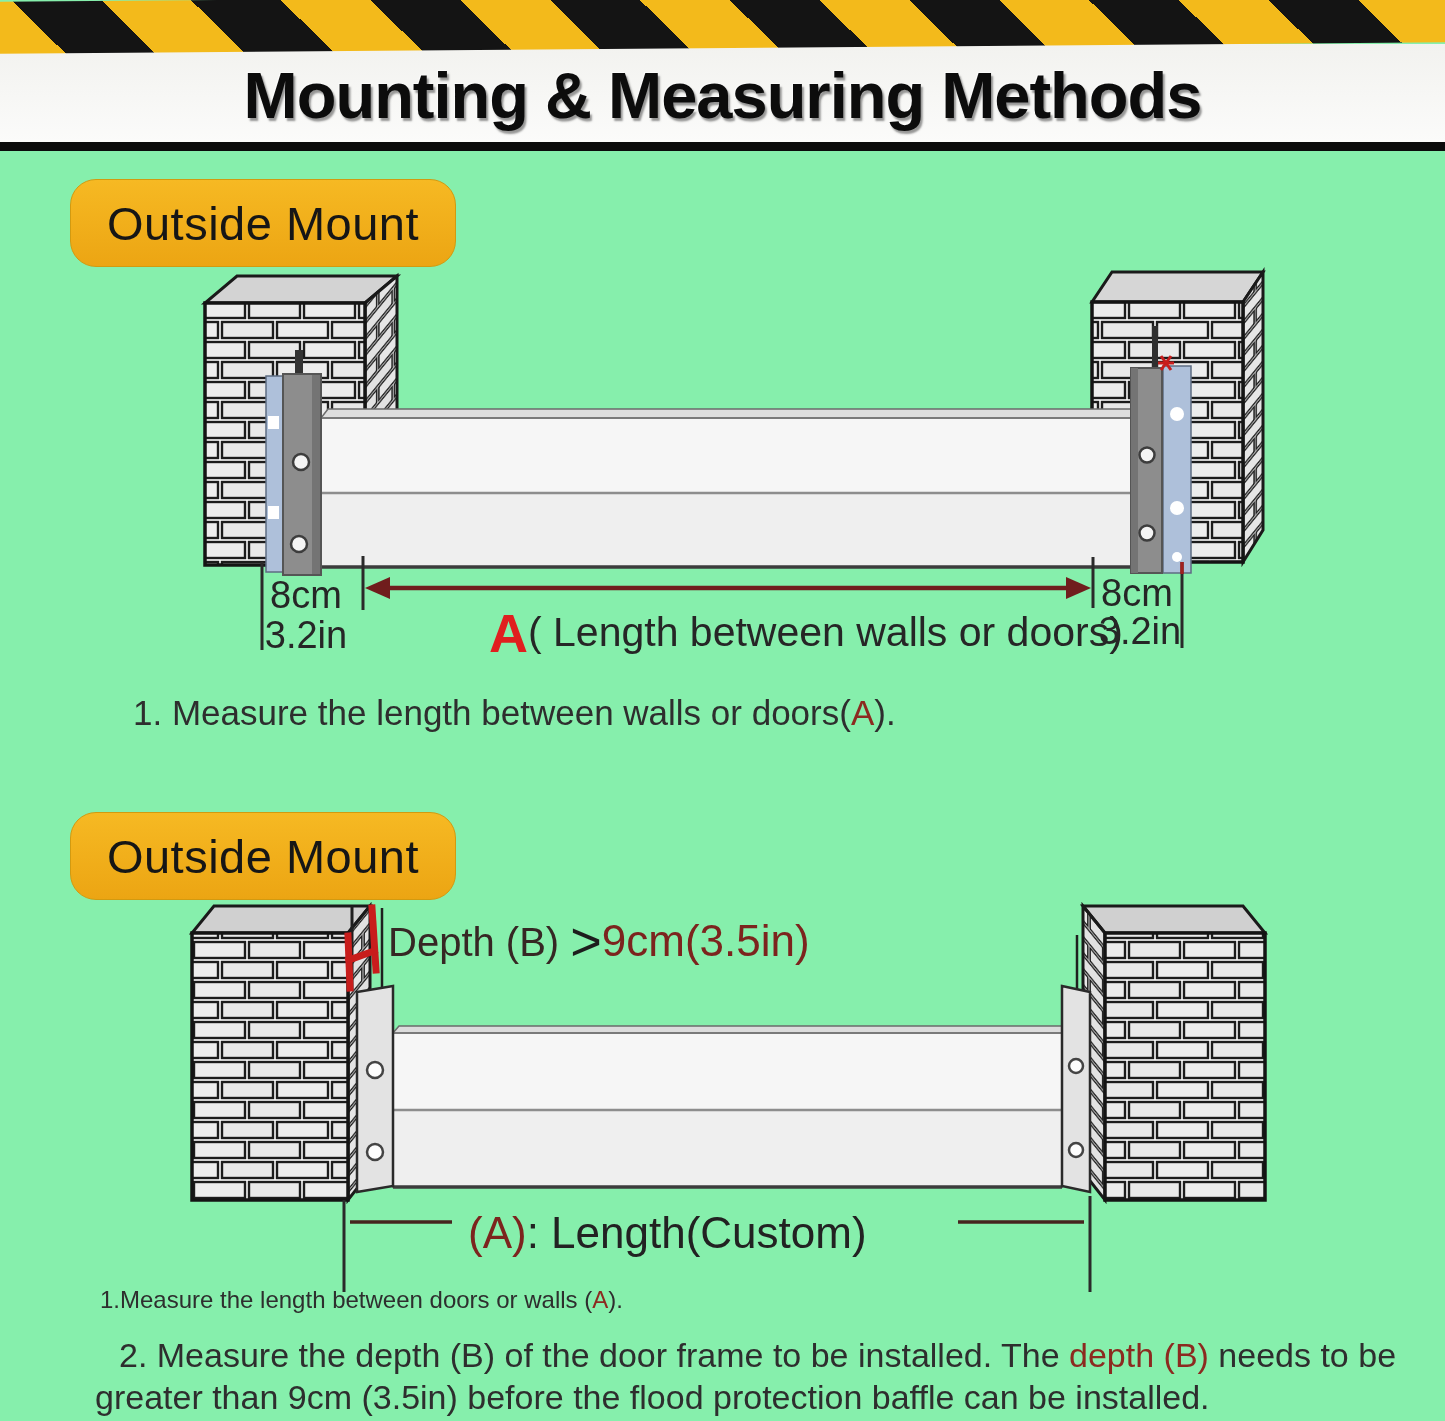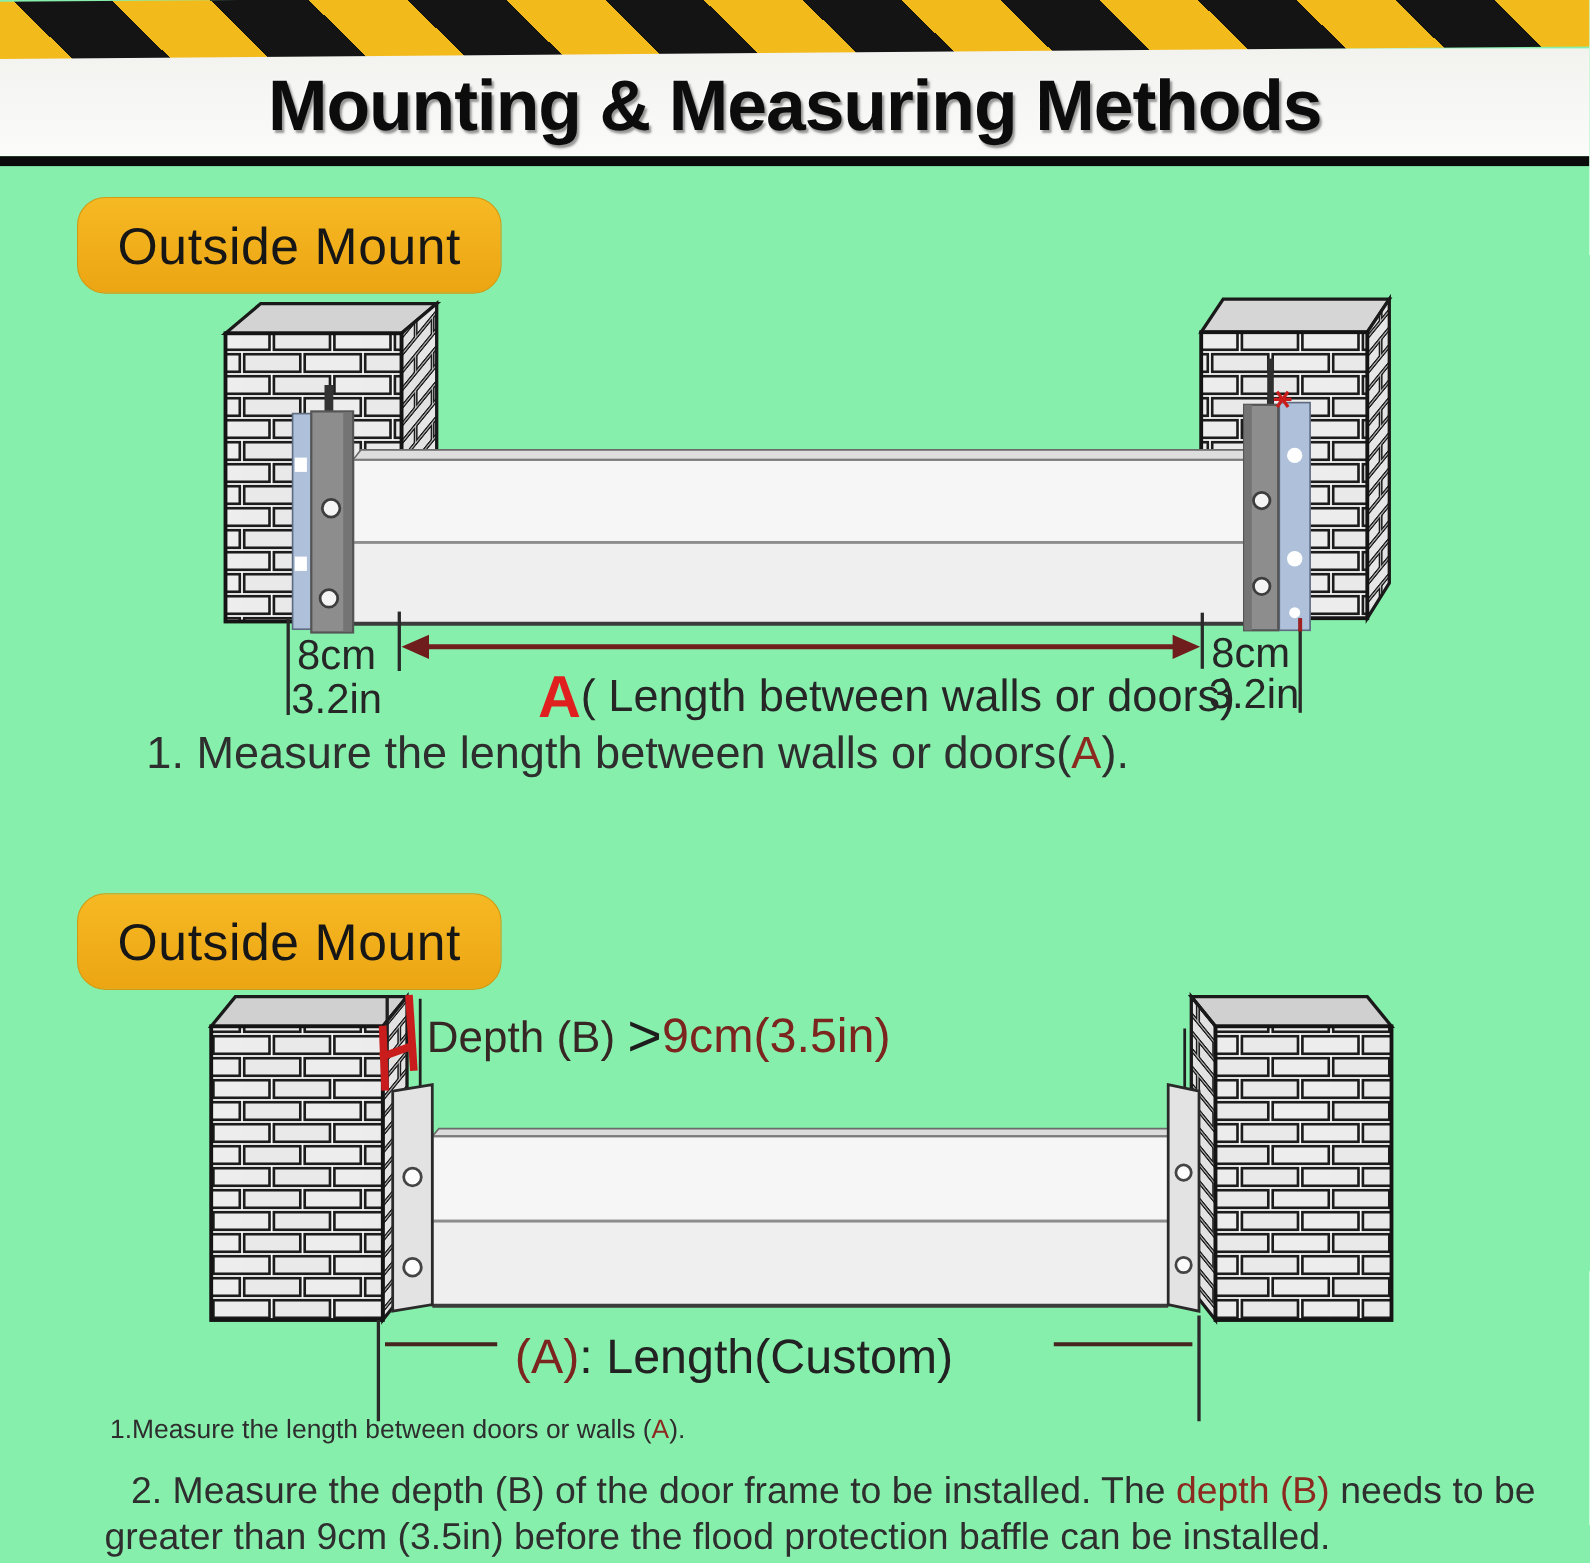--- a/index.html
+++ b/index.html
@@ -34,21 +34,21 @@
   svg text{font-family:"Liberation Sans", sans-serif;}
   .m-label{font-size:38px; fill:#262626;}
   .a-big{font-size:54px; font-weight:700; fill:var(--bright_red,#e01f1f);}
   .span-label{font-size:41px; fill:#262626;}
   .depth-prefix{font-size:40px; fill:#362724;}
   .depth-gt{font-size:54px; fill:#1d1d1d;}
   .depth-value{font-size:44px; fill:var(--value_red,#7c241e);}
   .len-prefix{font-size:44px; fill:var(--value_red,#7c241e);}
   .len-text{font-size:44px; fill:#222222;}
   
-  .steps-a{position:absolute; left:133px; top:659px; font-size:41px; color:var(--text_dark,#2e2e2e); line-height:50px;}
+  .steps-a{position:absolute; left:133px; top:688px; font-size:35px; color:var(--text_dark,#2e2e2e); line-height:50px;}
   .steps-b-line1{position:absolute; left:100px; top:1286px; font-size:24px; color:var(--text_dark,#2e2e2e);}
   .steps-b-line2{position:absolute; left:95px; top:1334px; width:1312px; font-size:34px;
     color:var(--text_dark,#2e2e2e); line-height:42px; text-indent:24px;}
   .red{color:var(--accent_dark_red,#8c2a20);}
 </style>
 </head>
 <body>
 
 <div class="page">
 

